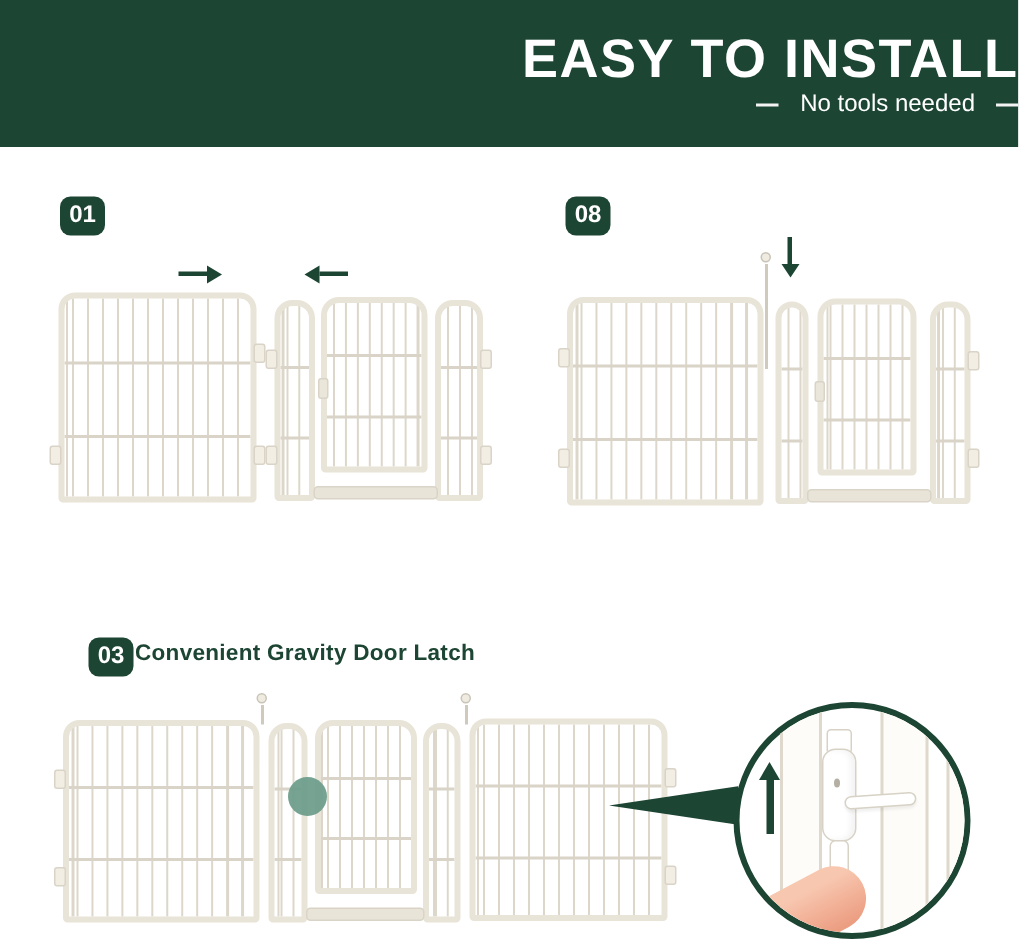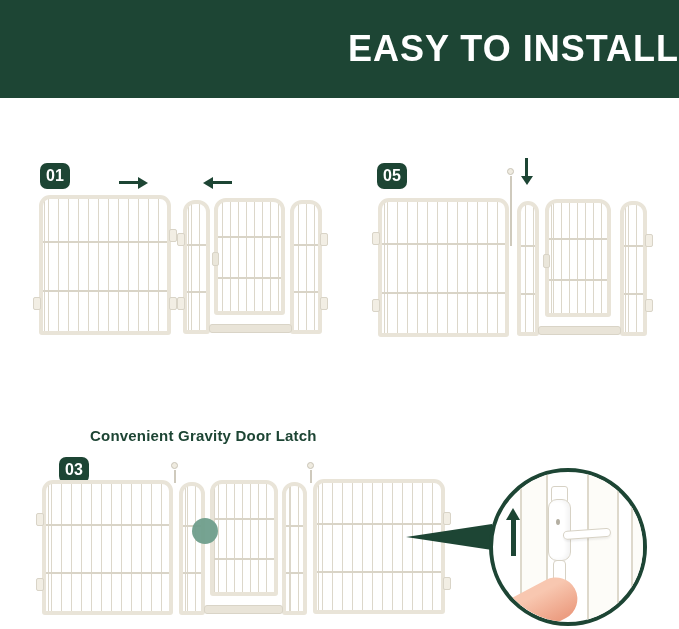--- a/index.html
+++ b/index.html
@@ -18,21 +18,21 @@
   
   .banner{position:absolute;left:0;top:0;width:679px;height:98px;background:var(--green);
           display:flex;flex-direction:column;align-items:flex-end;justify-content:center;}
   .banner h1{margin:0;color:#fff;font-size:36px;line-height:38px;font-weight:800;letter-spacing:1px;}
   .subtitle{display:flex;align-items:center;gap:14px;margin-top:3px;color:#fff;font-size:16px;font-weight:500;}
   .dash{display:inline-block;width:15px;height:2px;background:#f4f4f4;}
 
   
   .badge{position:absolute;width:30px;height:26px;background:var(--green);color:#fff;
          border-radius:7px;display:flex;align-items:center;justify-content:center;
-         font-size:16px;font-weight:700;margin-top:32px;}
+         font-size:16px;font-weight:700;}
   .step-title{position:absolute;color:var(--green);font-size:15px;font-weight:700;letter-spacing:.2px;}
 
   
   .panel{position:absolute;background-color:#fff;border:4px solid var(--frame);
          border-radius:11px 11px 3px 3px;box-sizing:border-box;
          background-image:
            linear-gradient(var(--frame-edge),var(--frame-edge)),
            linear-gradient(var(--frame-edge),var(--frame-edge)),
            repeating-linear-gradient(90deg,var(--bars) 0 1.4px,transparent 1.4px 10px);
          background-size:100% 2px,100% 2px,100% 100%;
@@ -95,20 +95,25 @@
           background:linear-gradient(180deg,var(--skin1) 20%,var(--skin2) 95%);
           transform:rotate(-28deg);}
 </style>
 </head>
 <body>
 
 <div class="stage">
 
   <header class="banner">
     <h1>EASY TO INSTALL</h1>
+    <div class="subtitle">
+      <span class="dash"></span>
+      <span>No tools needed</span>
+      <span class="dash"></span>
+    </div>
   </header>
 
   <section>
     <div class="badge" style="left:40px;top:131px;">01</div>
 
     <div class="arr-h to-right" style="left:119px;top:181px;width:19px;"></div>
     <div class="arr-h to-left" style="left:213px;top:181px;width:19px;"></div>
 
     <div class="panel" style="left:39px;top:195px;width:132px;height:140px;">
       <i class="tab r t1"></i>
@@ -126,21 +131,21 @@
       </div>
       <div class="panel narrow side" style="right:0;width:32px;">
         <i class="tab r t1"></i>
         <i class="tab r t2"></i>
       </div>
       <div class="sill" style="left:26px;right:30px;"></div>
     </div>
   </section>
 
   <section>
-    <div class="badge" style="left:377px;top:131px;">05</div>
+    <div class="badge" style="left:377px;top:131px;">08</div>
 
     <div class="arr-down" style="left:525px;top:158px;height:18px;"></div>
     <div class="pin" style="left:510px;top:176px;height:70px;"></div>
 
     <div class="panel" style="left:378px;top:198px;width:131px;height:139px;">
       <i class="tab l t1"></i>
       <i class="tab l t2"></i>
     </div>
 
     <div class="door-unit" style="left:517px;top:199px;width:130px;height:137px;">

